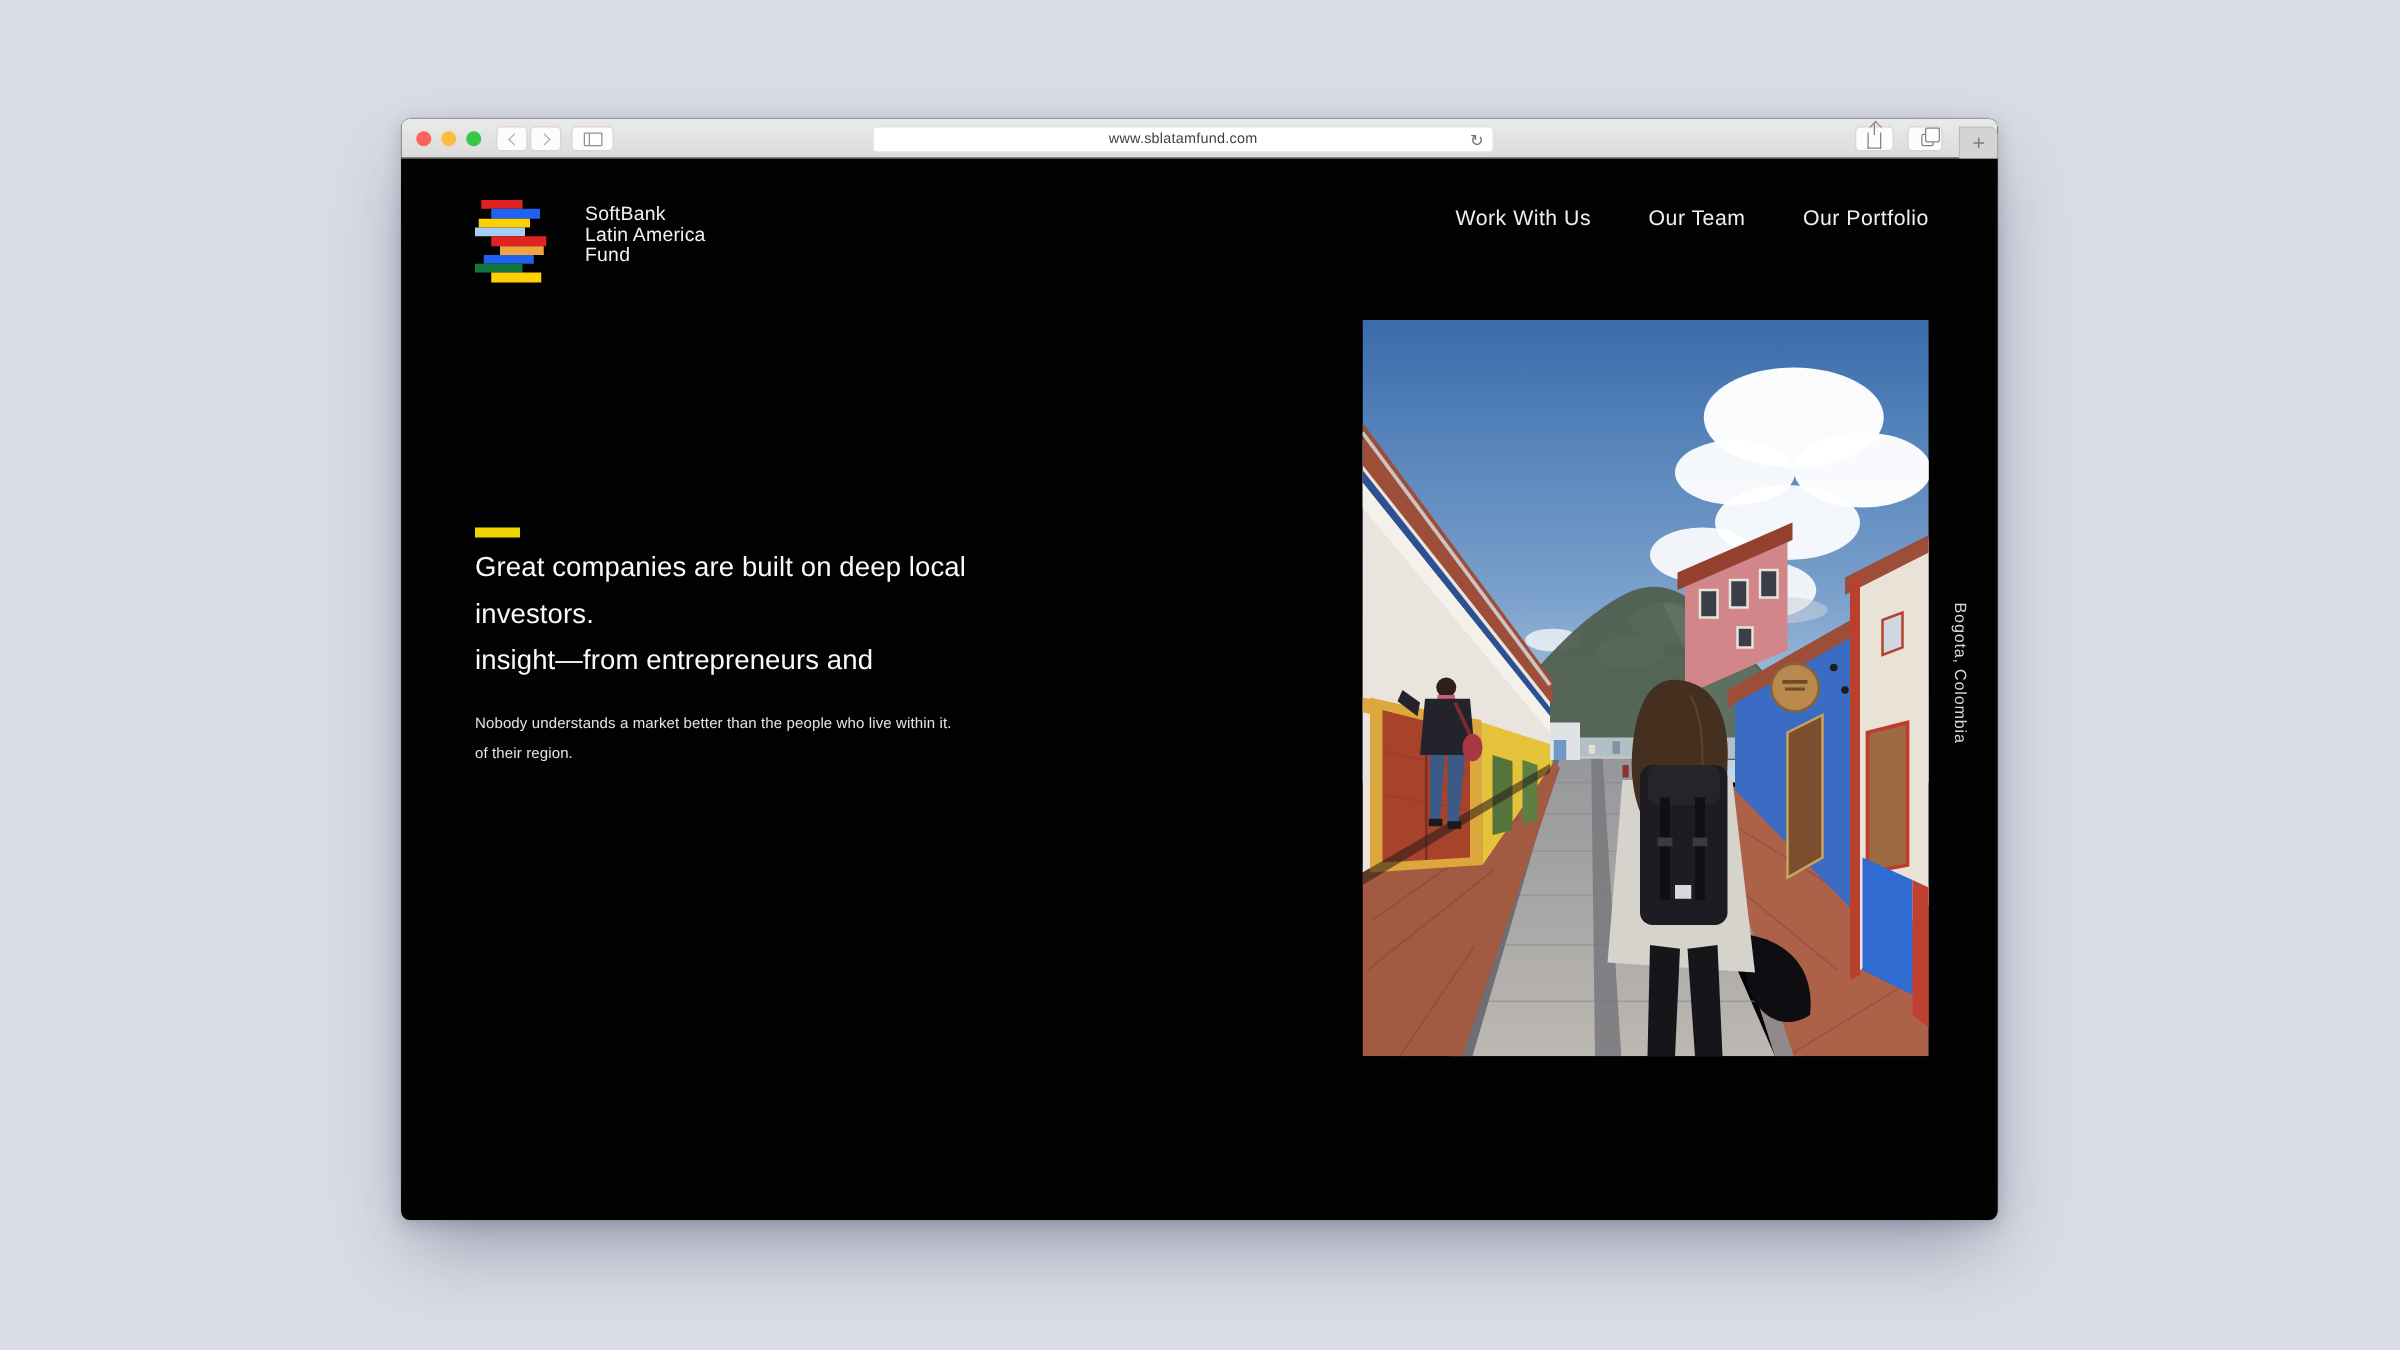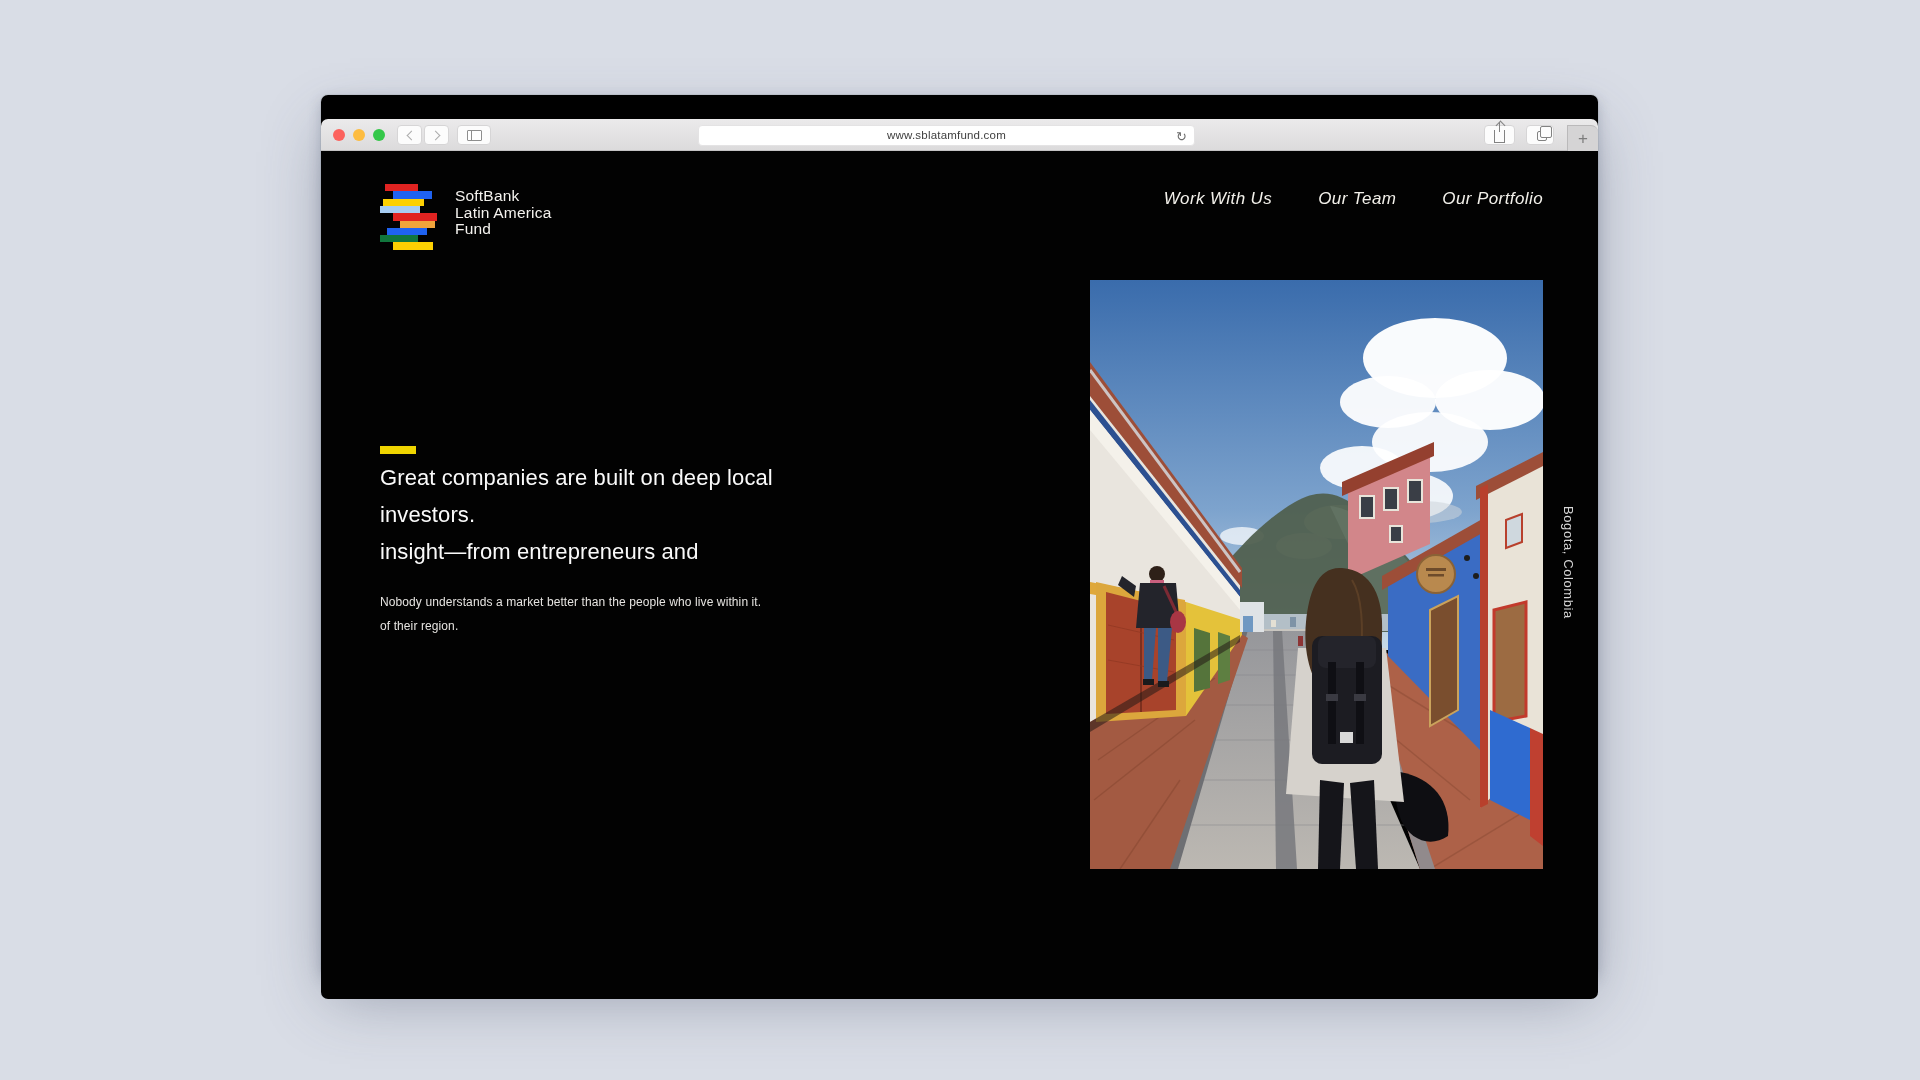--- a/index.html
+++ b/index.html
@@ -15,21 +15,20 @@
     position:absolute; left:321px; top:95px; width:1277px; height:881px;
     border-radius:7px;
     box-shadow:0 28px 60px -8px rgba(70,80,105,.45), 0 4px 14px rgba(70,80,105,.28), 0 0 0 1px rgba(0,0,0,.06);
     background:#000;
   }
   .toolbar {
     position:relative; height:32px;
     background:linear-gradient(#ebeaeb,#dcdbdc);
     border-bottom:1px solid #c3c2c3;
     border-radius:7px 7px 0 0;
-    margin-top:24px;
   }
   .traffic { position:absolute; left:12px; top:10px; display:flex; gap:8px; }
   .light { width:12px; height:12px; border-radius:50%; }
   .light.red   { background:#fc625d; }
   .light.yel   { background:#fdbc40; }
   .light.grn   { background:#34c749; }
   .tb-btn {
     position:absolute; top:6px; height:20px;
     background:#fcfcfc; border:1px solid #d6d5d6; border-radius:4px;
     display:flex; align-items:center; justify-content:center;
@@ -65,23 +64,23 @@
   }
   
   .content {
     position:relative; height:848px; background:#020202;
     border-radius:0 0 7px 7px; overflow:hidden;
     color:#fff;
   }
   .logo { position:absolute; left:59px; top:33px; display:flex; cursor:pointer; }
   .logo-mark { position:relative; width:60px; height:66px; }
   .logo-mark .bar { position:absolute; height:7.4px; }
-  .logo-text { margin-left:15px; padding-top:4px; font-size:15.5px; line-height:16.5px; color:#f4f2ee; letter-spacing:.2px; }
+  .logo-text { margin-left:28px; padding-top:4px; font-size:15.5px; line-height:16.5px; color:#f4f2ee; letter-spacing:.2px; }
   .nav { position:absolute; top:38px; right:55px; display:flex; gap:46px; font-size:17px; letter-spacing:.4px; color:#f2f0ea; }
-  .nav span { cursor:pointer; white-space:nowrap;font-style:italic; }
+  .nav span { cursor:pointer; white-space:nowrap; }
   .accent-dash { position:absolute; left:59px; top:295px; width:36px; height:8px; }
   .heading {
     position:absolute; left:59px; top:308px; width:620px;
     font-size:22px; line-height:37px; font-weight:400; color:#fafafa; letter-spacing:.1px;
   }
   .body-copy {
     position:absolute; left:59px; top:440px; width:620px;
     font-size:12px; line-height:23.5px; color:#e6e4e1; letter-spacing:.1px;
   }
   .photo { position:absolute; left:769px; top:129px; width:453px; height:589px; }

